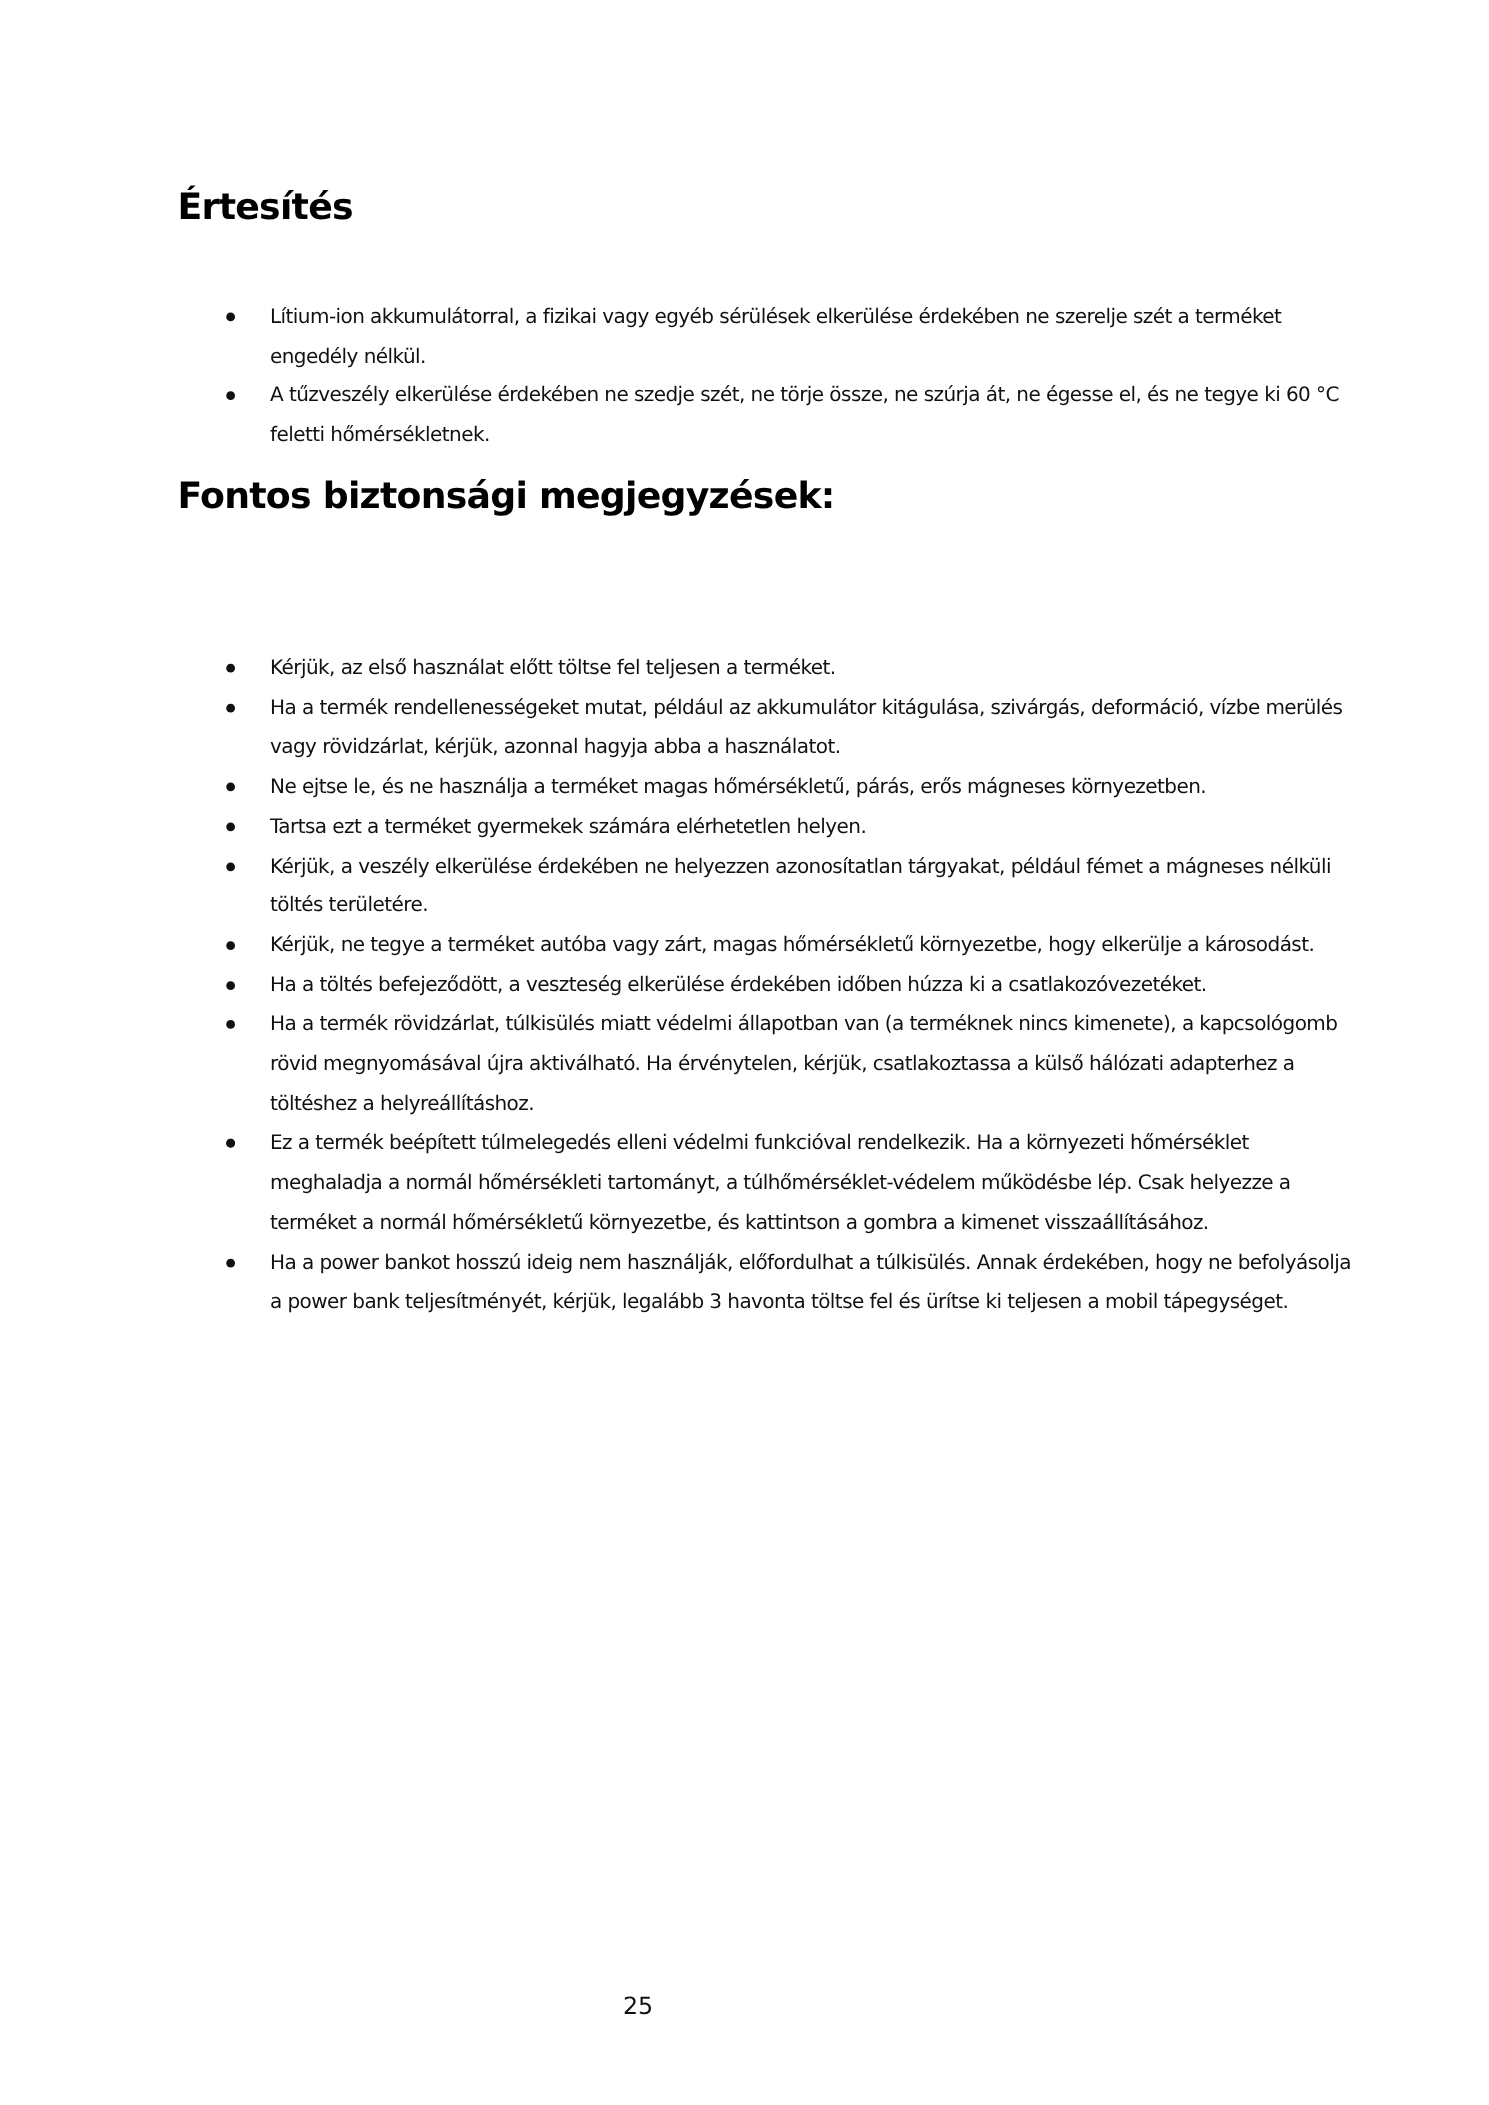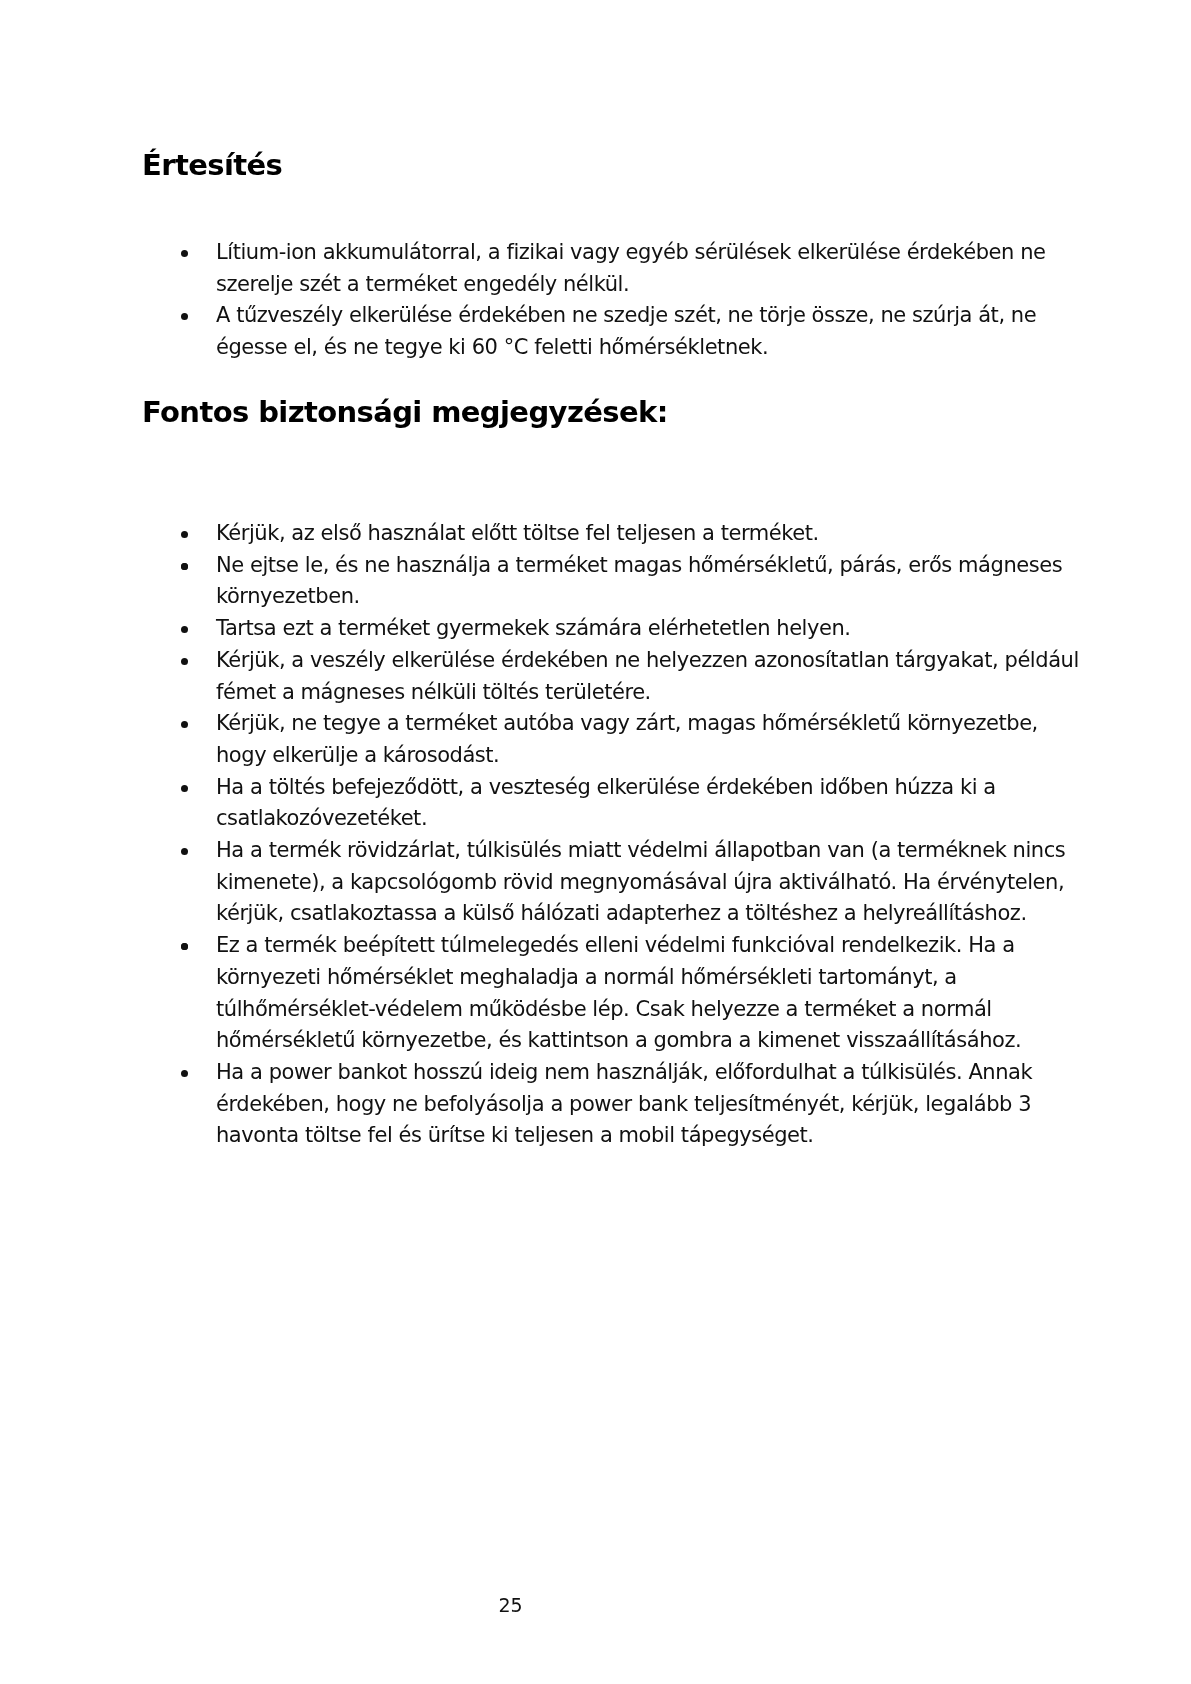--- a/index.html
+++ b/index.html
@@ -25,33 +25,33 @@
       left: 142px;
       margin: 0;
       font-family: "DejaVu Sans", "Liberation Sans", sans-serif;
       font-weight: bold;
       font-size: 29px;
       letter-spacing: -0.6px;
       color: #000;
       line-height: 1;
     }
     #h1 { top: 151px; }
-    #h2 { top: 398px; }
+    #h2 { top: 382px; }
     ul.bullets {
       position: absolute;
       left: 142px;
       width: 940px;
       margin: 0;
       padding: 0;
       list-style: none;
     }
     ul.bullets li {
       position: relative;
       padding-left: 74px;
-      font-size: 21px;
+      font-size: 16px;
       line-height: 31.7px;
       letter-spacing: -0.45px;
       color: #111;
     }
     ul.bullets li .bullet {
       position: absolute;
       left: 39px;
       top: 13px;
       width: 7px;
       height: 7px;
@@ -79,21 +79,21 @@
 
   <ul id="list1" class="bullets">
     <li><span class="bullet"></span><span>Lítium-ion akkumulátorral, a fizikai vagy egyéb sérülések elkerülése érdekében ne szerelje szét a terméket engedély nélkül.</span></li>
     <li><span class="bullet"></span><span>A tűzveszély elkerülése érdekében ne szedje szét, ne törje össze, ne szúrja át, ne égesse el, és ne tegye ki 60 °C feletti hőmérsékletnek.</span></li>
   </ul>
 
   <h1 id="h2" class="heading">Fontos biztonsági megjegyzések:</h1>
 
   <ul id="list2" class="bullets">
     <li><span class="bullet"></span><span>Kérjük, az első használat előtt töltse fel teljesen a terméket.</span></li>
-    <li><span class="bullet"></span></li>
+    <li><span class="bullet"></span><span>Ha a termék rendellenességeket mutat, például az akkumulátor kitágulása, szivárgás, deformáció, vízbe merülés vagy rövidzárlat, kérjük, azonnal hagyja abba a használatot.</span></li>
     <li><span class="bullet"></span><span>Ne ejtse le, és ne használja a terméket magas hőmérsékletű, párás, erős mágneses környezetben.</span></li>
     <li><span class="bullet"></span><span>Tartsa ezt a terméket gyermekek számára elérhetetlen helyen.</span></li>
     <li><span class="bullet"></span><span>Kérjük, a veszély elkerülése érdekében ne helyezzen azonosítatlan tárgyakat, például fémet a mágneses nélküli töltés területére.</span></li>
     <li><span class="bullet"></span><span>Kérjük, ne tegye a terméket autóba vagy zárt, magas hőmérsékletű környezetbe, hogy elkerülje a károsodást.</span></li>
     <li><span class="bullet"></span><span>Ha a töltés befejeződött, a veszteség elkerülése érdekében időben húzza ki a csatlakozóvezetéket.</span></li>
     <li><span class="bullet"></span><span>Ha a termék rövidzárlat, túlkisülés miatt védelmi állapotban van (a terméknek nincs kimenete), a kapcsológomb rövid megnyomásával újra aktiválható. Ha érvénytelen, kérjük, csatlakoztassa a külső hálózati adapterhez a töltéshez a helyreállításhoz.</span></li>
     <li><span class="bullet"></span></li>
     <li><span class="bullet"></span><span>Ez a termék beépített túlmelegedés elleni védelmi funkcióval rendelkezik. Ha a környezeti hőmérséklet meghaladja a normál hőmérsékleti tartományt, a túlhőmérséklet-védelem működésbe lép. Csak helyezze a terméket a normál hőmérsékletű környezetbe, és kattintson a gombra a kimenet visszaállításához.</span></li>
     <li><span class="bullet"></span><span>Ha a power bankot hosszú ideig nem használják, előfordulhat a túlkisülés. Annak érdekében, hogy ne befolyásolja a power bank teljesítményét, kérjük, legalább 3 havonta töltse fel és ürítse ki teljesen a mobil tápegységet.</span></li>
   </ul>

